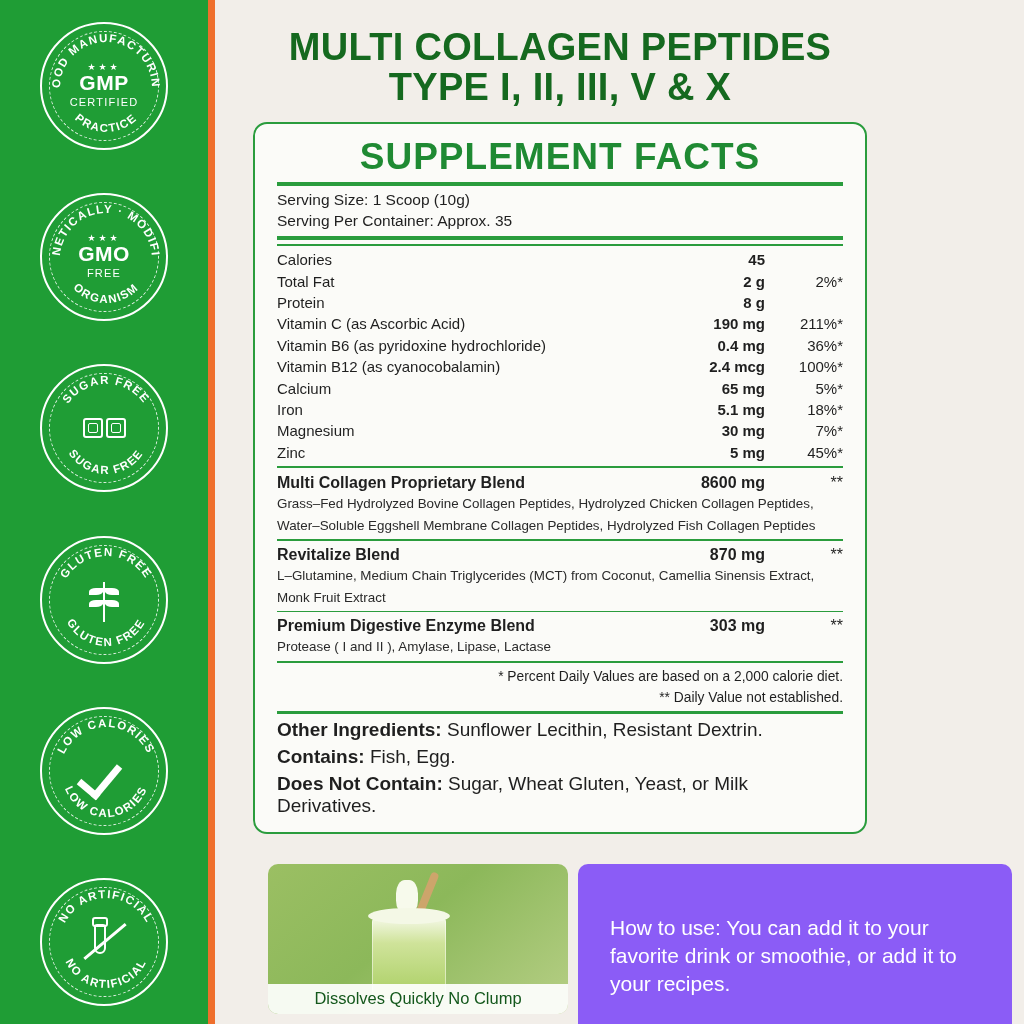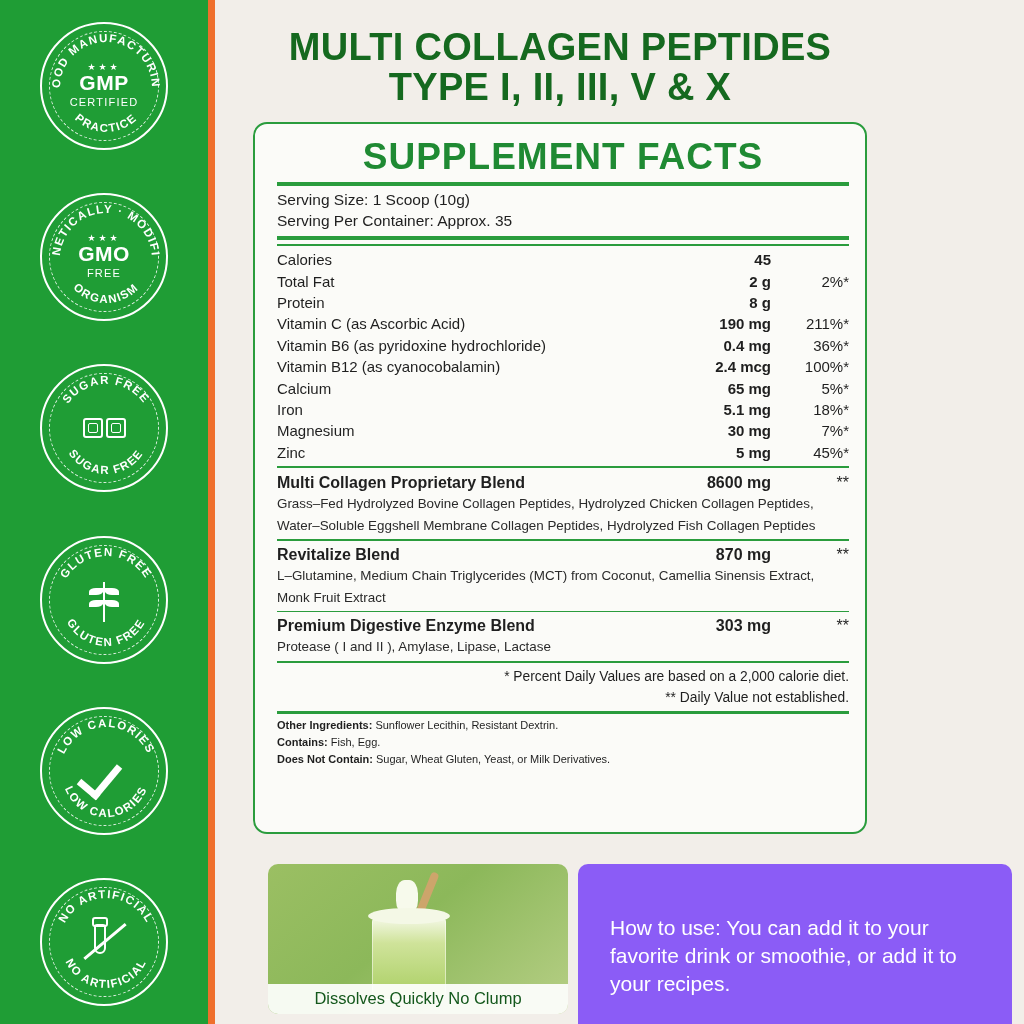--- a/index.html
+++ b/index.html
@@ -131,21 +131,21 @@
     margin-top: 12px;
   }
   #product-title .line2 { display: block; }
 
   
   #facts-panel {
     margin-top: 14px;
     background: #fbfbf8;
     border: 2px solid #2a9c3d;
     border-radius: 14px;
-    padding: 12px 16px 14px 22px;
+    padding: 12px 22px 14px 22px;
     height: 712px;
   }
   #facts-heading {
     text-align: center;
     color: #1f8a33;
     font-size: 37px;
     font-weight: bold;
     letter-spacing: 1px;
     margin-bottom: 2px;
   }
@@ -180,21 +180,21 @@
   .blend-row .nm { flex: 1; }
   .blend-row .amt { width: 215px; text-align: right; }
   .blend-row .dv  { width: 78px; text-align: right; font-weight: normal; }
   .blend-desc {
     font-size: 13.4px; color: #2a2a2a; line-height: 1.42;
     padding: 1px 0 2px 0;
   }
 
   .footnote { font-size: 13.8px; color: #1f1f1f; padding: 3px 0; text-align: right; }
 
-  .other-line { font-size: 11px; color: #1f1f1f; padding: 2.5px 0; }
+  .other-line { font-size: 19px; color: #1f1f1f; padding: 2.5px 0; }
   .other-line b { font-weight: bold; }
 
   
   #bottom-strip {
     position: absolute; left: 268px; bottom: 10px;
     width: 744px; height: 150px;
     display: flex; gap: 10px;
   }
   #photo-card {
     position: relative;

